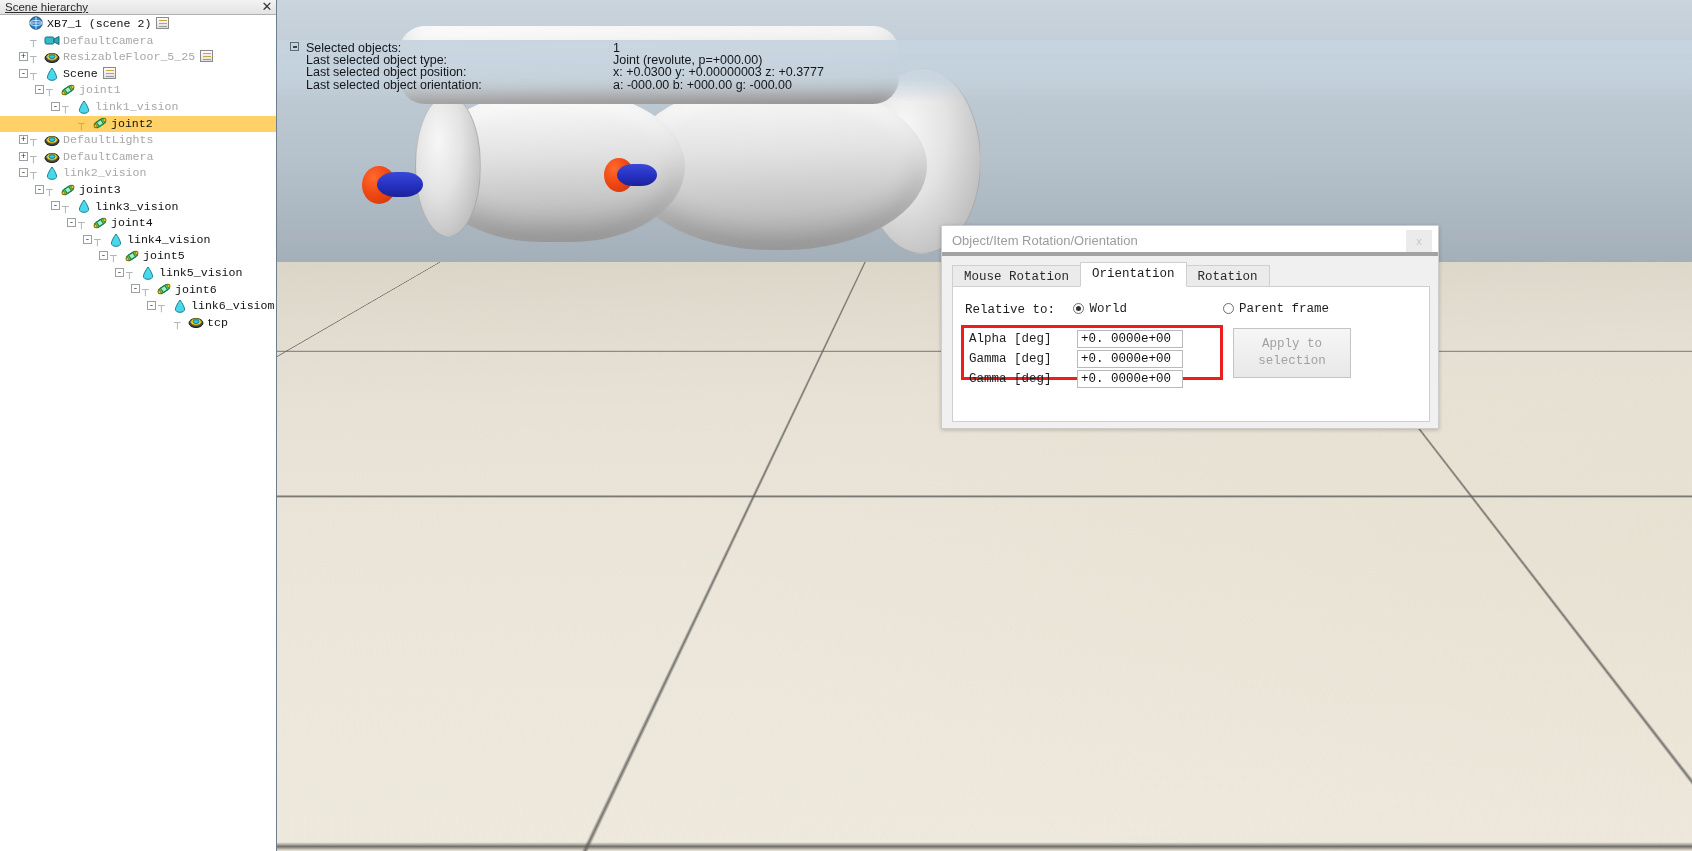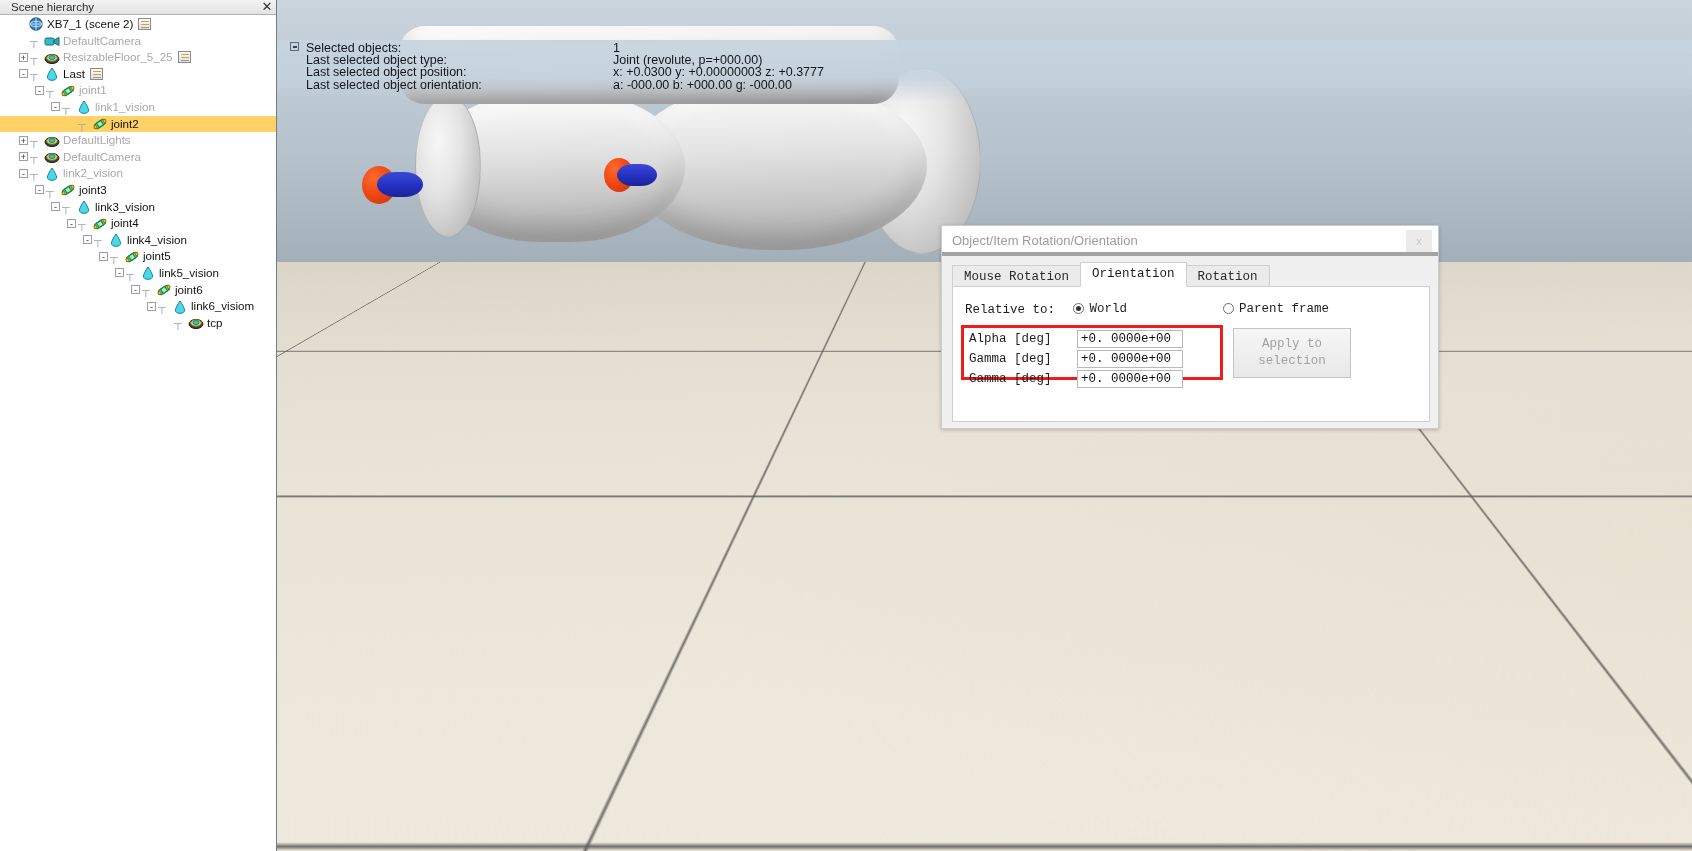--- a/index.html
+++ b/index.html
@@ -124,30 +124,30 @@
 
   
   #hierarchy {
     position:absolute; left:0; top:0; width:277px; height:851px;
     background:#ffffff; border-right:1px solid #6e7d8c;
     font-family:"Liberation Sans", sans-serif;
   }
   #hier-header {
     height:15px; background:linear-gradient(180deg,#f3f3f3,#e3e3e3);
     border-bottom:1px solid #b0b0b0; position:relative;
-    font-size:11.5px; color:#2a2a2a; padding-left:11px; line-height:15px;
+    font-size:11.5px; color:#2a2a2a; padding-left:5px; line-height:15px;text-decoration:underline;
   }
   #hier-close {
     position:absolute; right:3px; top:1px; width:12px; height:12px;
     font-size:13px; line-height:11px; color:#333; text-align:center; cursor:pointer;
   }
   #tree { position:relative; padding-top:1px; }
   .tnode {
     position:relative; height:16.6px; line-height:16.6px;
-    font-size:11.6px; white-space:nowrap;
+    font-size:11.6px; white-space:nowrap;font-family:Liberation Mono, monospace;
   }
   .tnode.sel { background:#ffd166; }
   .expander {
     display:inline-block; width:9px; height:9px; line-height:8px; text-align:center;
     border:1px solid #9aa0a6; background:#fff; color:#333; font-size:9px;
     vertical-align:middle; margin-right:2px; position:relative; top:-1px;
   }
   .connector { display:inline-block; width:14px; color:#9aa0a6; font-size:11px; vertical-align:middle; }
   .ico { display:inline-block; width:16px; height:13px; vertical-align:middle; margin-right:3px; position:relative; top:-1px;}
   .lbl-dim { color:#a8a8a8; }
@@ -333,21 +333,21 @@
             <polygon points="10,6 15,3.5 15,11.5 10,9" fill="#2ea4b4" stroke="#1b6c77"></polygon>
           </svg></span><span class="lbl-dim">DefaultCamera</span></div>
       <div class="tnode"><span style="display: inline-block; width: 19px;"></span><span class="expander">+</span><span class="connector">┬</span><span class="ico"><svg width="16" height="14" viewBox="0 0 16 14">
             <ellipse cx="8" cy="8" rx="7" ry="4.6" fill="#3a3f45" stroke="#1c2024"></ellipse>
             <ellipse cx="8" cy="7" rx="5.4" ry="3.2" fill="#f2d632" stroke="#9a8412"></ellipse>
             <ellipse cx="8" cy="6.6" rx="3" ry="1.9" fill="#2ec9e2" stroke="#127d93"></ellipse>
           </svg></span><span class="lbl-dim">ResizableFloor_5_25</span><span class="scriptbadge"></span></div>
       <div class="tnode"><span style="display: inline-block; width: 19px;"></span><span class="expander">-</span><span class="connector">┬</span><span class="ico"><svg width="16" height="14" viewBox="0 0 16 14">
             <path d="M8 1 C10.3 4 12.6 8.6 12.6 10.2 C12.6 12.2 10.6 13.3 8 13.3 C5.4 13.3 3.4 12.2 3.4 10.2 C3.4 8.6 5.7 4 8 1 Z" fill="#49d8ea" stroke="#1a7d92"></path>
             <path d="M8 2.2 C9.2 4.4 10.2 6.6 10.5 7.8 C9.6 6.3 8.7 4.2 8 2.2 Z" fill="#bff3fb" opacity=".85"></path>
-          </svg></span><span class="lbl-dark">Last</span><span class="scriptbadge"></span></div>
+          </svg></span><span class="lbl-dark">Scene</span><span class="scriptbadge"></span></div>
       <div class="tnode"><span style="display: inline-block; width: 35px;"></span><span class="expander">-</span><span class="connector">┬</span><span class="ico"><svg width="16" height="14" viewBox="0 0 16 14">
             <g transform="rotate(-34 8 7)">
               <rect x="2" y="4.4" width="12" height="5.2" rx="2.2" fill="#57e08f" stroke="#17793f"></rect>
               <rect x="5.5" y="4.4" width="5" height="5.2" fill="#9ff0c0" stroke="#17793f"></rect>
               <circle cx="2.6" cy="7" r="1.5" fill="#f2cf2b" stroke="#93790d"></circle>
               <circle cx="13.4" cy="7" r="1.5" fill="#f2cf2b" stroke="#93790d"></circle>
             </g>
           </svg></span><span class="lbl-dim">joint1</span></div>
       <div class="tnode"><span style="display: inline-block; width: 51px;"></span><span class="expander">-</span><span class="connector">┬</span><span class="ico"><svg width="16" height="14" viewBox="0 0 16 14">
             <path d="M8 1 C10.3 4 12.6 8.6 12.6 10.2 C12.6 12.2 10.6 13.3 8 13.3 C5.4 13.3 3.4 12.2 3.4 10.2 C3.4 8.6 5.7 4 8 1 Z" fill="#49d8ea" stroke="#1a7d92"></path>

